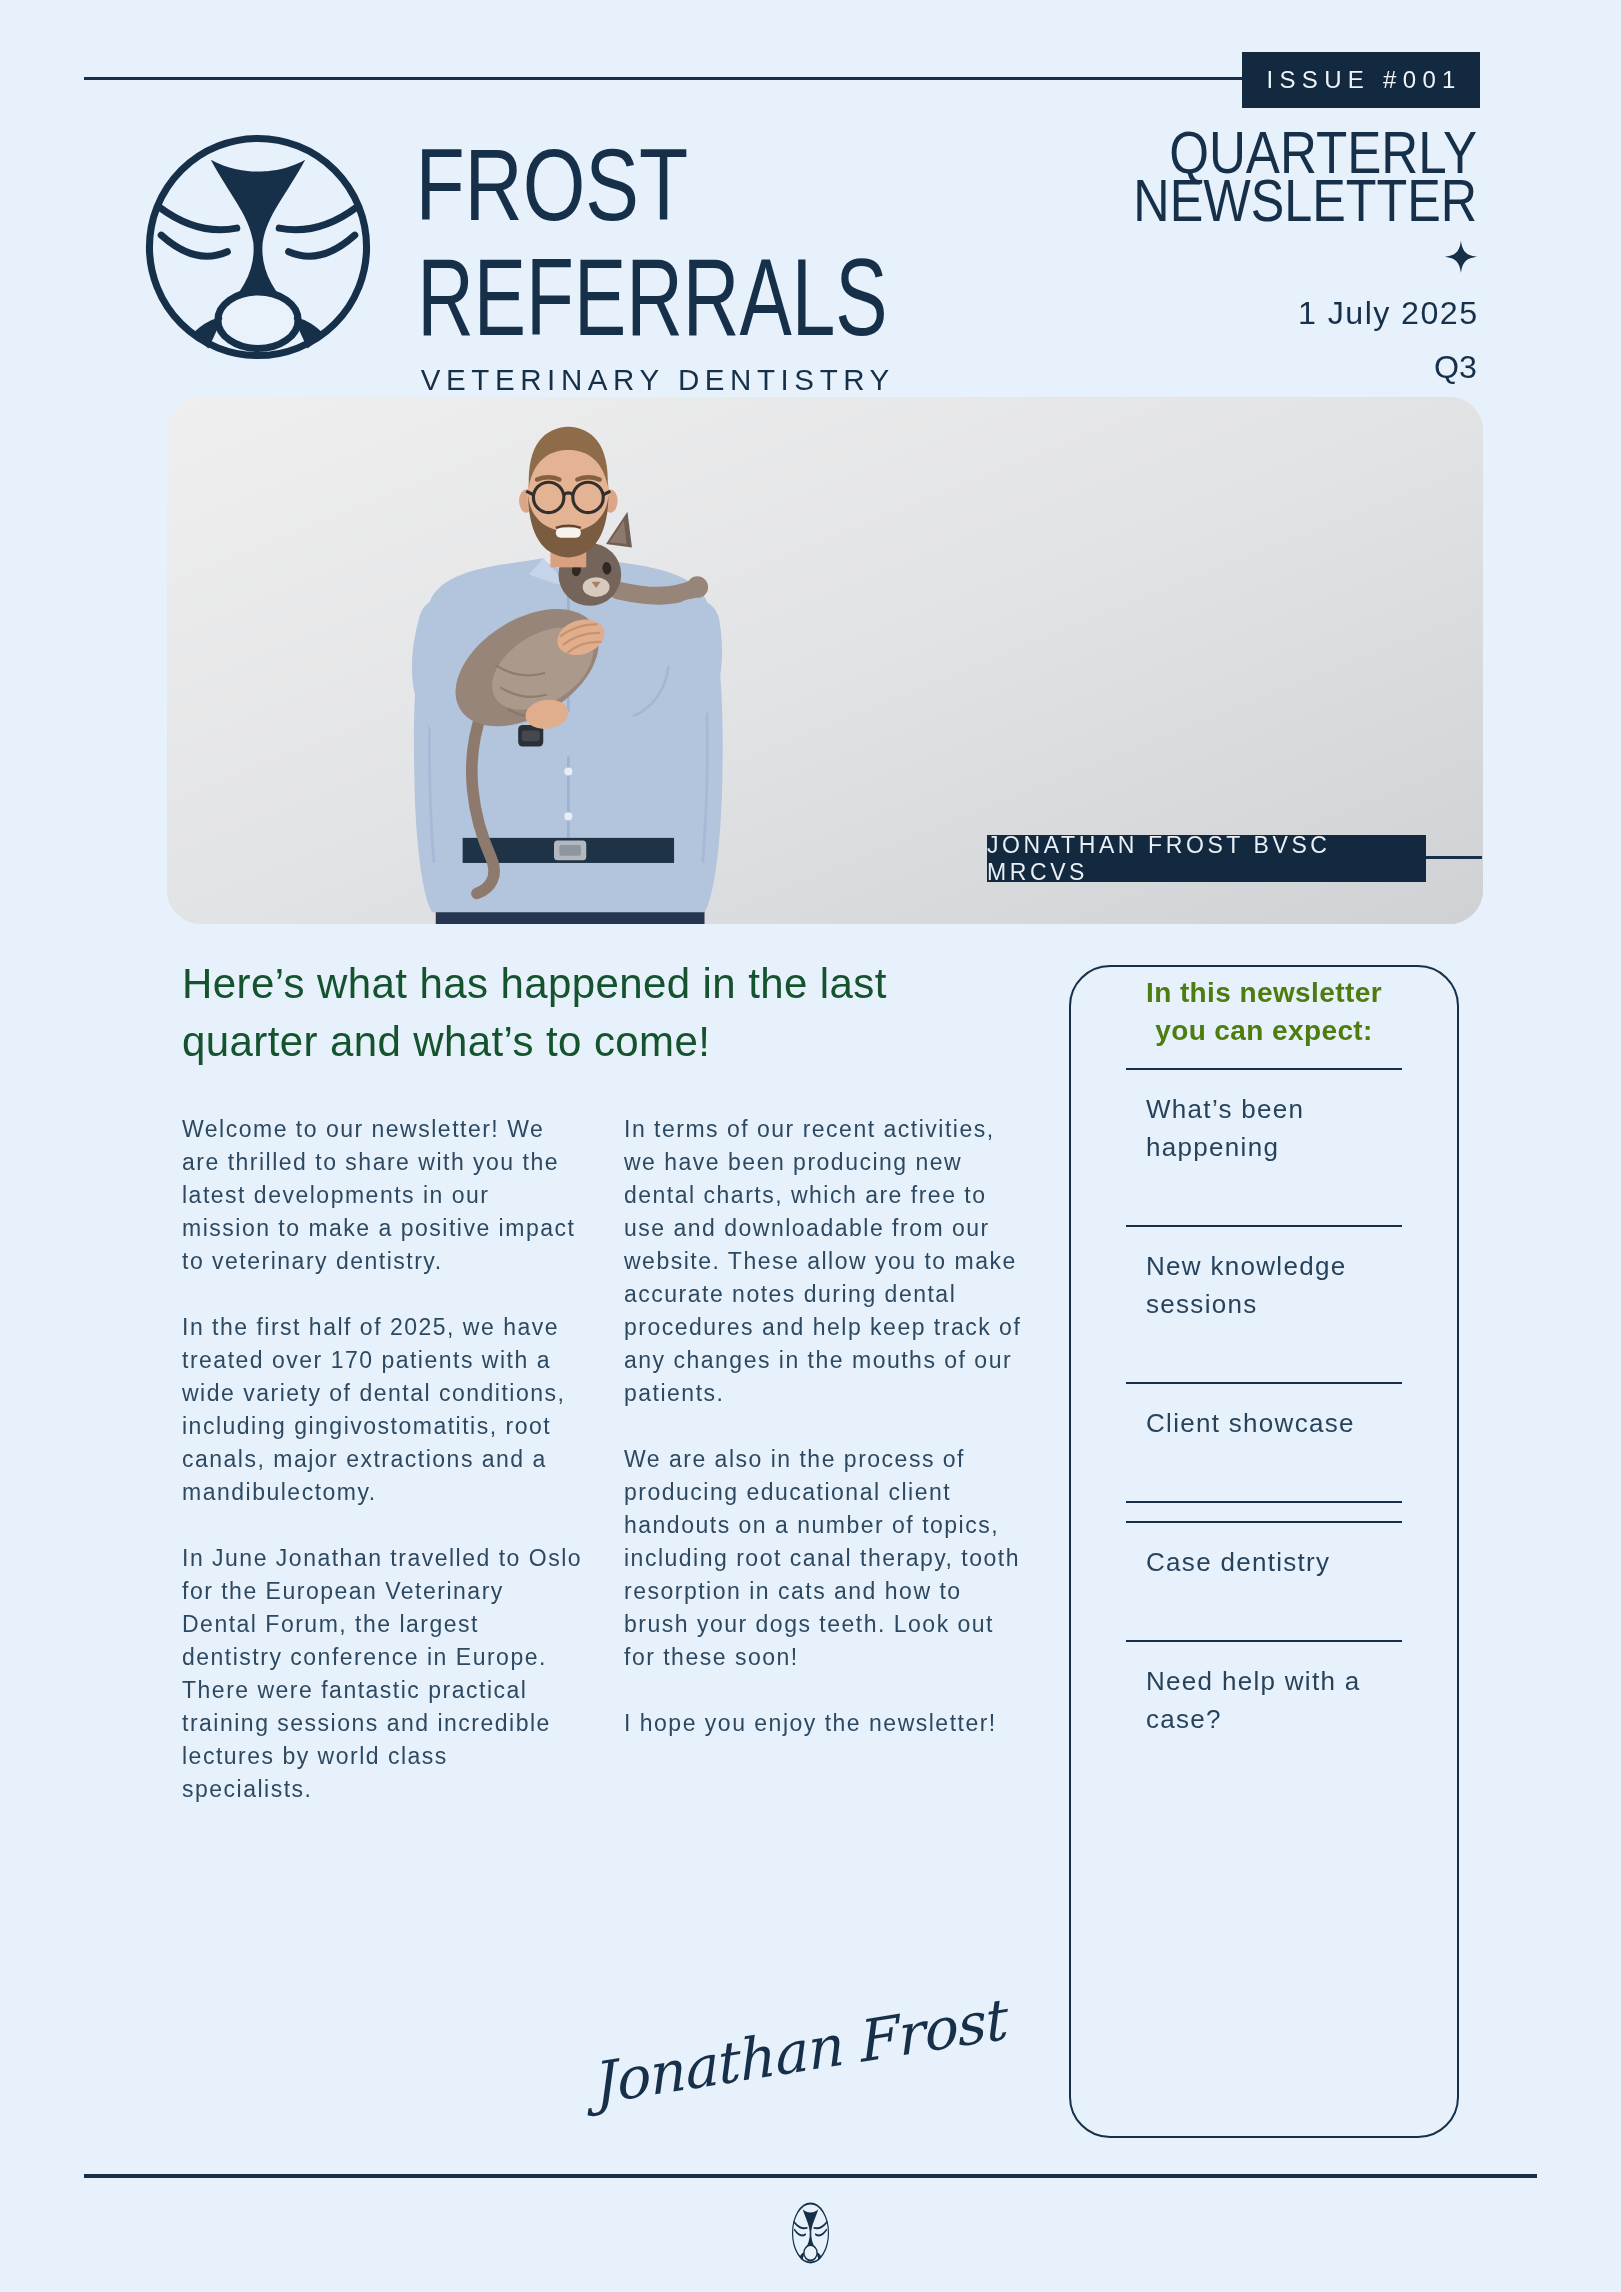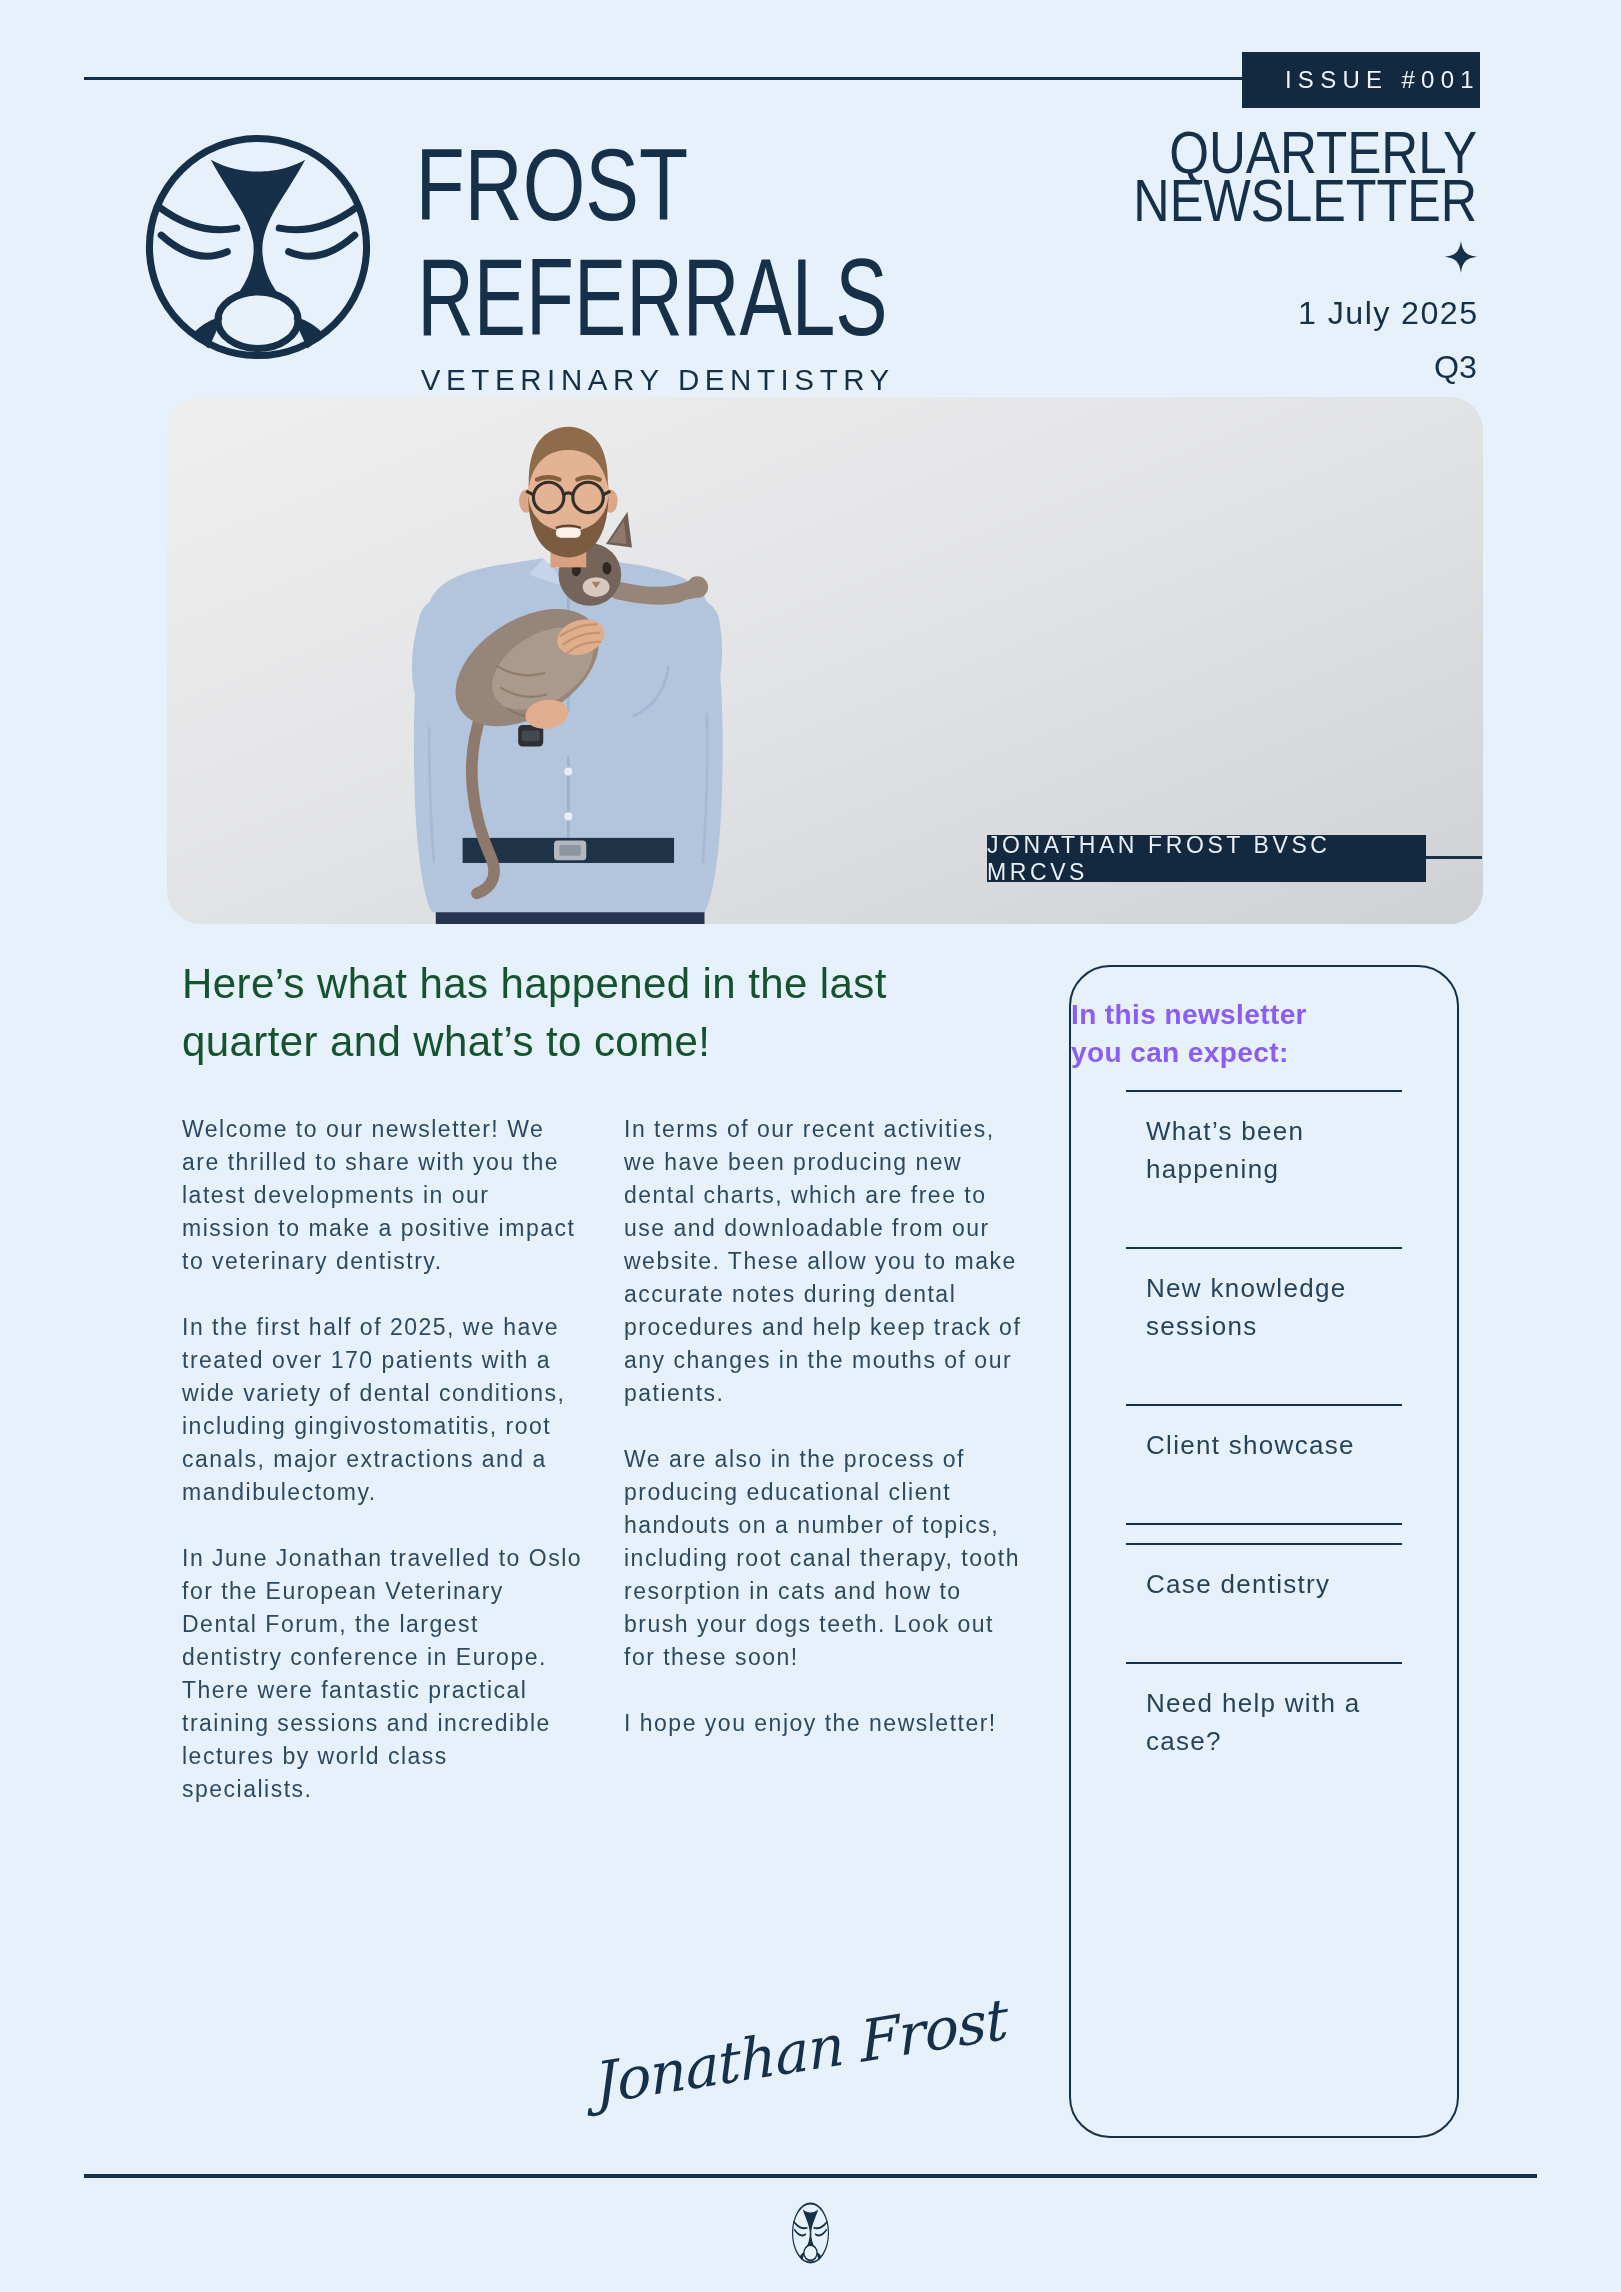--- a/index.html
+++ b/index.html
@@ -8,21 +8,21 @@
     background:#e7f1fb;
     font-family:"Liberation Sans",sans-serif;
     color:#16304a;
   }
   .abs{position:absolute;}
 
   
   .top-rule{left:84px;top:77px;width:1159px;height:2.7px;background:#16304a;}
   .issue-badge{
     left:1242px;top:52px;width:238px;height:56px;background:#13293f;
-    display:flex;align-items:center;justify-content:flex-end;
+    display:flex;align-items:center;justify-content:center;
   }
   .issue-badge span{
     color:#eef4fa;font-size:24px;letter-spacing:6.3px;font-weight:400;
     padding-left:6.3px; 
   }
   .brand-logo{left:140px;top:129px;width:236px;height:236px;}
   .wordmark{left:407px;top:107px;}
   .masthead{left:1128px;top:116px;}
 
   
@@ -47,22 +47,22 @@
   .col p{margin:0 0 33px 0;}
   .col-left{left:182px;top:1113px;width:401px;}
   .col-right{left:624px;top:1113px;width:407px;}
 
   
   .sidebar{
     left:1069px;top:965px;width:390px;height:1173px;
     border:2.7px solid #16304a;border-radius:41px;box-sizing:border-box;
   }
   .sb-title{
-    margin-top:29px;text-align:left;
-    font-size:28px;line-height:38px;font-weight:700;color:#8b5cf6;letter-spacing:0.4px;
+    margin-top:7px;text-align:center;
+    font-size:28px;line-height:38px;font-weight:700;color:#4d7c0f;letter-spacing:0.4px;
   }
   .sb-divider{width:276px;height:0;border-top:2.7px solid #16304a;margin:18px auto 0 auto;}
   .sb-item{
     margin:20px 0 59px 75px;width:226px;
     font-size:26px;line-height:38px;letter-spacing:1.3px;color:#27435c;font-weight:400;
   }
 
   
   .signature{
     left:591px;top:1961px;width:421px;height:179px;

